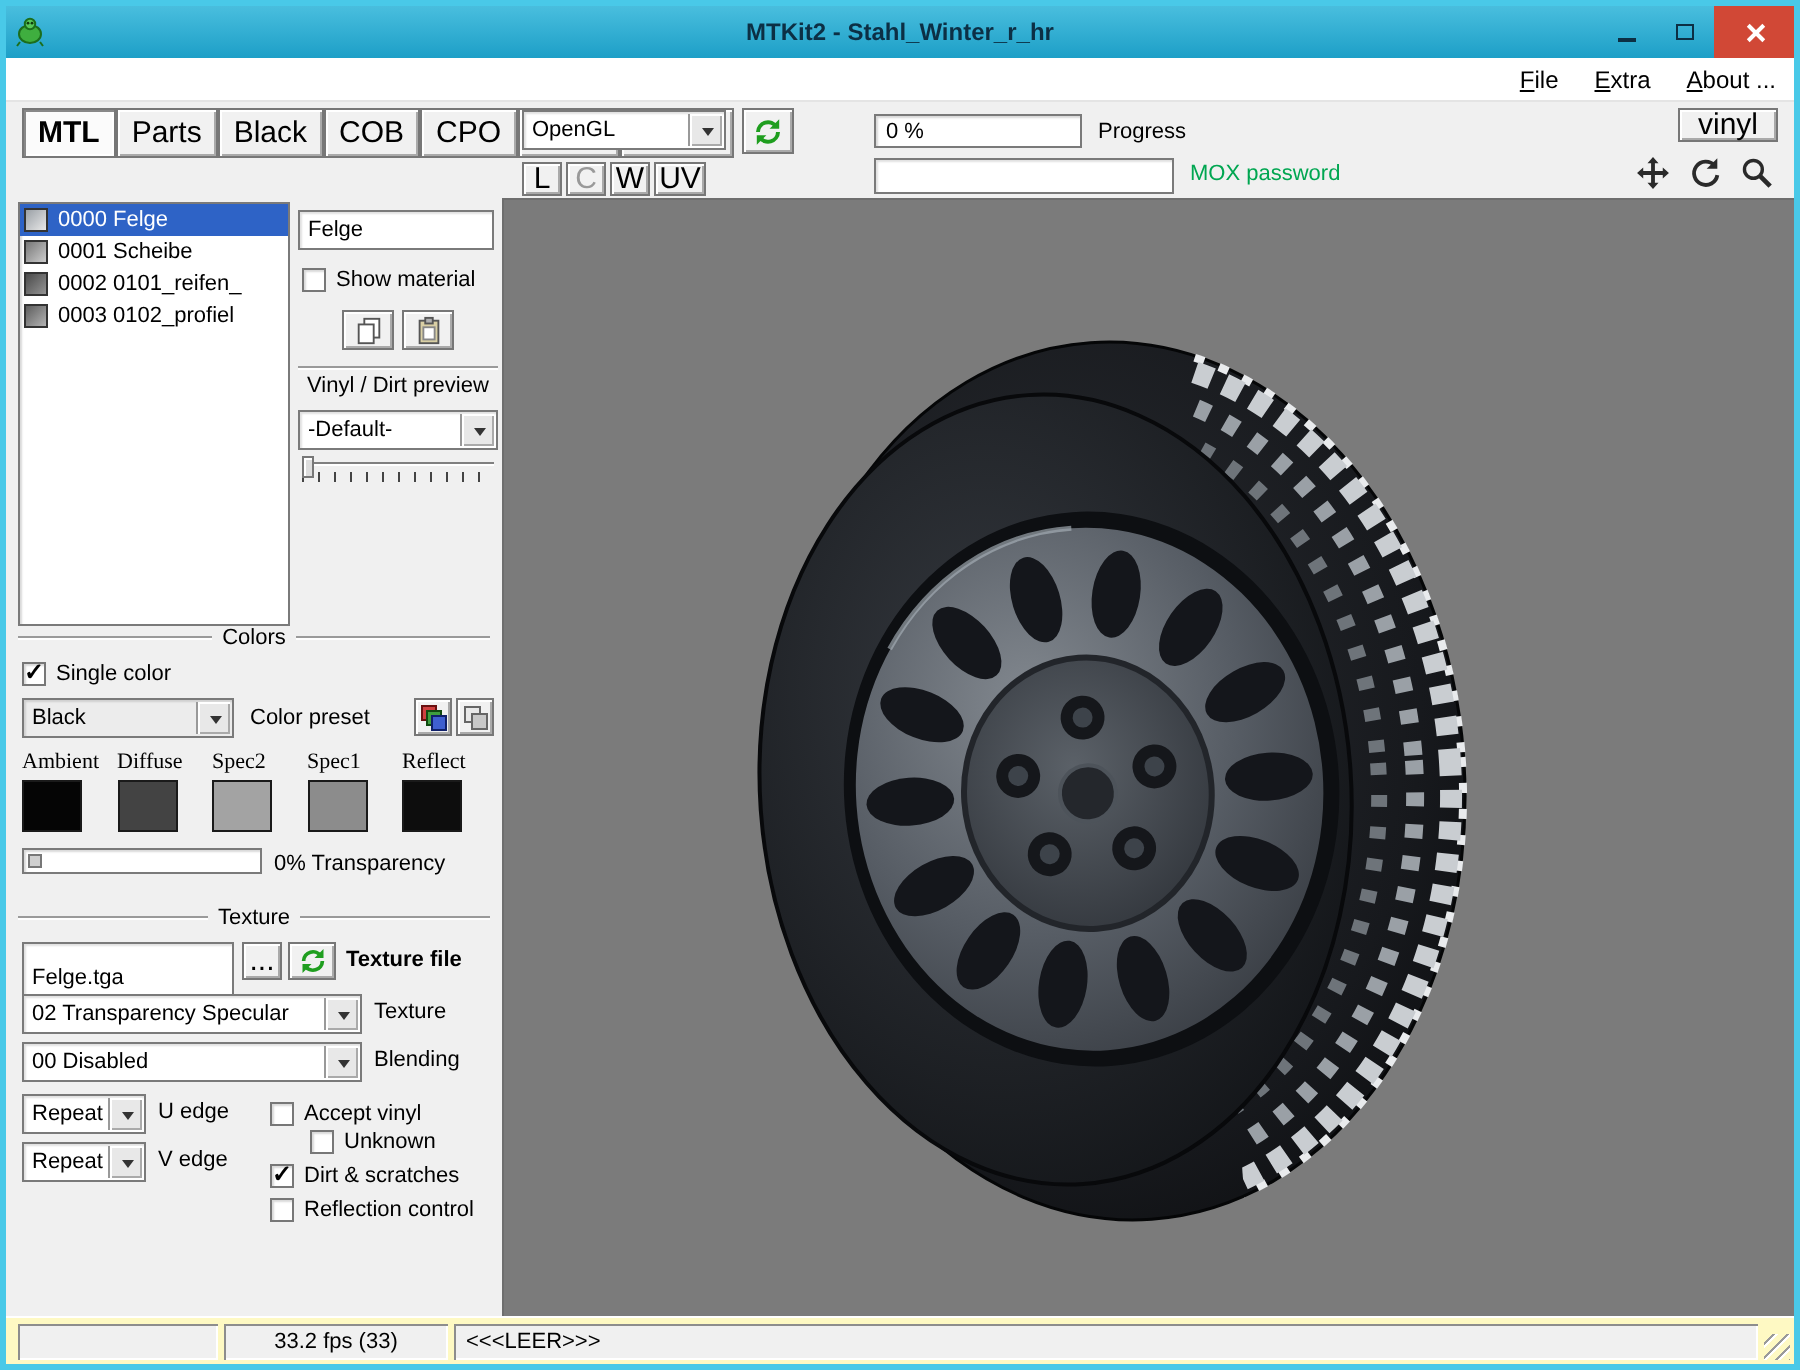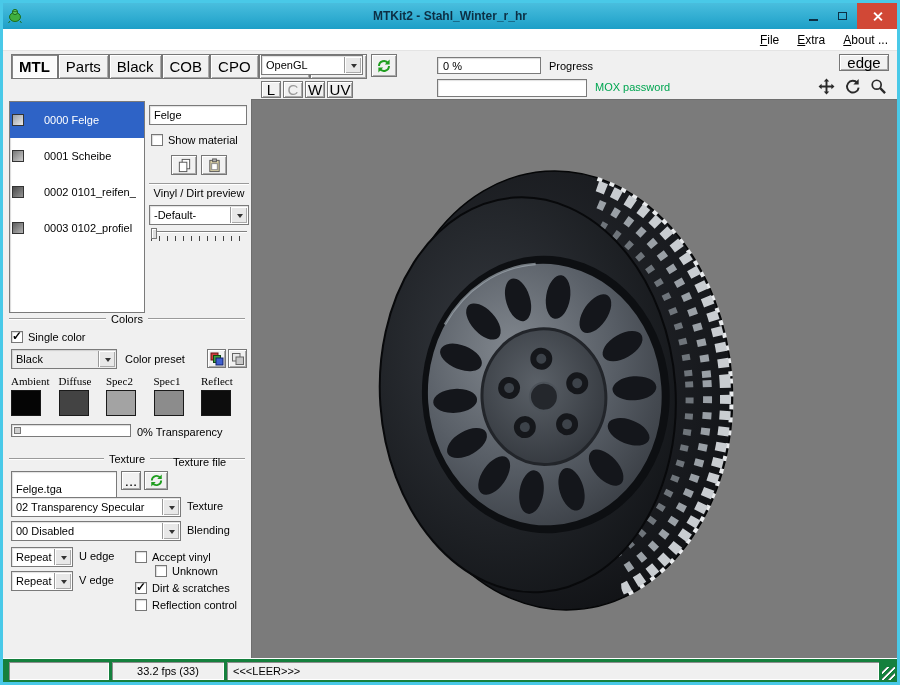--- a/index.html
+++ b/index.html
@@ -57,21 +57,21 @@
   .reset-btn { position:absolute; right:8px; top:3px; width:50px; height:17px; }
   .view-tools { position:absolute; right:10px; top:27px; display:flex; gap:9px; align-items:center; }
 
   
   .main { position:relative; height:559px; }
   .leftpanel { position:absolute; left:0; top:0; width:248px; height:100%; background:#f0f0f0; }
   .viewport { position:absolute; left:248px; right:0; top:0; bottom:0; background:#7b7b7b; border-top:1px solid #6e6e6e; border-left:1px solid #6e6e6e; }
   .viewport svg { display:block; width:100%; height:100%; }
 
   .listbox { position:absolute; left:6px; top:2px; width:136px; height:212px; overflow:hidden; }
-  .list-item { display:flex; align-items:center; gap:20px; padding:18px 2px; height:16px; }
+  .list-item { display:flex; align-items:center; gap:5px; padding:8px 2px; height:16px; }
   .list-item.sel { background:#2e63c6; color:#fff; }
   .thumb { width:12px; height:12px; border:1px solid #333; flex:none; }
   .th0 { background:linear-gradient(135deg,#9aa0a6,#e8e8e8); }
   .th1 { background:linear-gradient(135deg,#777,#ccc); }
   .th2 { background:linear-gradient(135deg,#4a4a4a,#949494); }
   .th3 { background:linear-gradient(135deg,#5d5d5d,#b3b3b3); }
 
   .name-input { position:absolute; left:146px; top:6px; width:98px; height:20px; }
   .show-material { left:148px; top:35px;align-items:center; }
   .clip-btns { position:absolute; left:168px; top:56px; display:flex; gap:4px; }
@@ -95,36 +95,36 @@
   .sw-col .lbl { display:block; margin-bottom:3px;font-family:Liberation Serif, serif; }
   .sw-box { width:30px; height:26px; border:1px solid #1a1a1a; }
   .transp-slider { position:absolute; left:8px; top:325px; width:120px; height:13px; }
   .transp-slider .thumb { position:absolute; left:2px; top:2px; width:7px; height:7px; background:#cfcfcf; border:1px solid #777; }
   .transp-label { position:absolute; left:134px; top:327px; }
 
   .texture-section { top:354px; }
   .texfile-input { position:absolute; left:8px; top:372px; width:106px; height:36px; }
   .browse-btn { position:absolute; left:118px; top:372px; width:20px; height:19px; }
   .tex-refresh { position:absolute; left:141px; top:372px; width:24px; height:19px; }
-  .texfile-label { position:absolute; left:170px; top:357px; }
+  .texfile-label { position:absolute; left:170px; top:375px;font-weight:bold; }
   .texmode-combo { position:absolute; left:8px; top:398px; width:170px; }
   .texmode-label { position:absolute; left:184px; top:401px; }
   .blend-combo { position:absolute; left:8px; top:422px; width:170px; }
   .blend-label { position:absolute; left:184px; top:425px; }
   .uedge-combo { position:absolute; left:8px; top:448px; width:62px; }
   .uedge-label { position:absolute; left:76px; top:451px; }
   .accept-vinyl { left:132px; top:452px;align-items:center; }
   .unknown { left:132px; top:466px;padding-left:20px; }
   .vedge-combo { position:absolute; left:8px; top:472px; width:62px; }
   .vedge-label { position:absolute; left:76px; top:475px;text-align:center; }
   .dirt { left:132px; top:483px; }
   .reflection { left:132px; top:500px; }
 
   
-  .statusbar { position:relative; height:24px; background:#15803d; border-top:1px solid #fff; }
+  .statusbar { position:relative; height:24px; background:#fef9c3; border-top:1px solid #fff; }
   .sb-cell { position:absolute; top:3px; height:18px; background:#f0f0f0; box-shadow:inset 1px 1px 0 #8d8d8d, inset -1px -1px 0 #fff; display:flex; align-items:center; padding:0 6px; }
   .sb-1 { left:6px; width:100px; }
   .sb-2 { left:109px; width:112px; justify-content:center; }
   .sb-3 { left:224px; right:18px; }
   .grip { position:absolute; right:2px; bottom:2px; width:13px; height:13px; background:repeating-linear-gradient(135deg,transparent 0 3px,#9a9a9a 3px 4px,#ffffff 4px 5px); }
 </style>
 </head>
 <body>
 
 <div class="win">
@@ -190,21 +190,21 @@
     </div>
 
     <div class="sunken progressbox">
         <span>0 %</span>
       </div>
     <span class="progress-label">Progress</span>
 
     <input class="input mox-input" style="">
     <span class="mox-label">MOX password</span>
 
-    <div class="btn reset-btn">edge</div>
+    <div class="btn reset-btn">vinyl</div>
 
     <div class="view-tools">
       <svg width="17" height="17" viewBox="0 0 16 16">
         <path d="M8 0.5 L10.6 3.4 H8.9 V7.1 H12.6 V5.4 L15.5 8 L12.6 10.6 V8.9 H8.9 V12.6 H10.6 L8 15.5 L5.4 12.6 H7.1 V8.9 H3.4 V10.6 L0.5 8 L3.4 5.4 V7.1 H7.1 V3.4 H5.4 Z" fill="#2a2a2a"></path>
       </svg>
       <svg width="17" height="17" viewBox="0 0 16 16">
         <path d="M12.5 4.5 A5.5 5.5 0 1 0 13.8 9" fill="none" stroke="#2a2a2a" stroke-width="1.8"></path>
         <path d="M13.8 1 V6 H8.8 Z" fill="#2a2a2a"></path>
       </svg>
       <svg width="17" height="17" viewBox="0 0 16 16">

